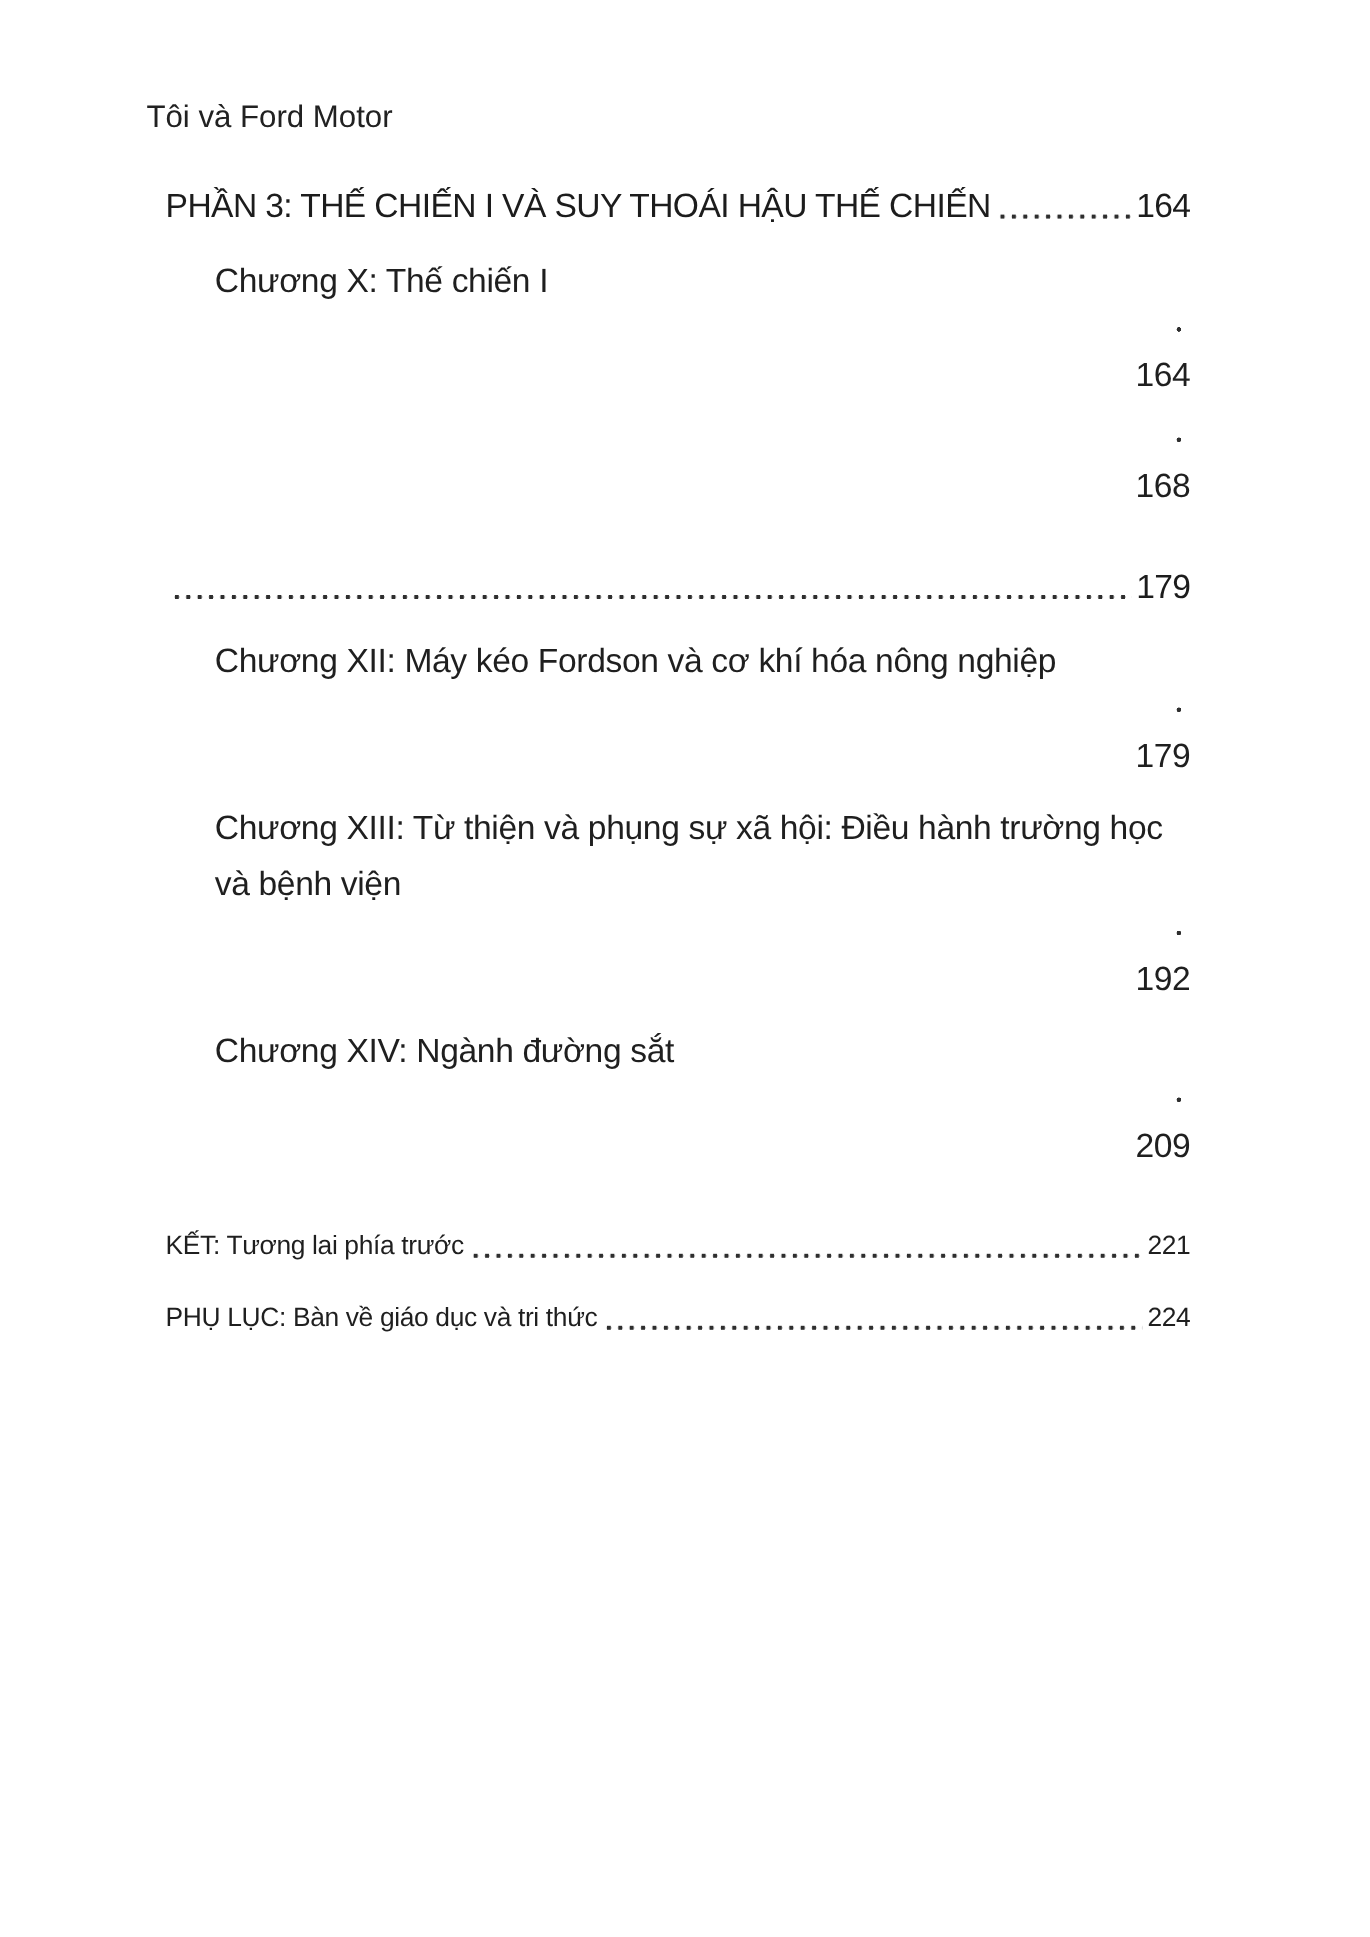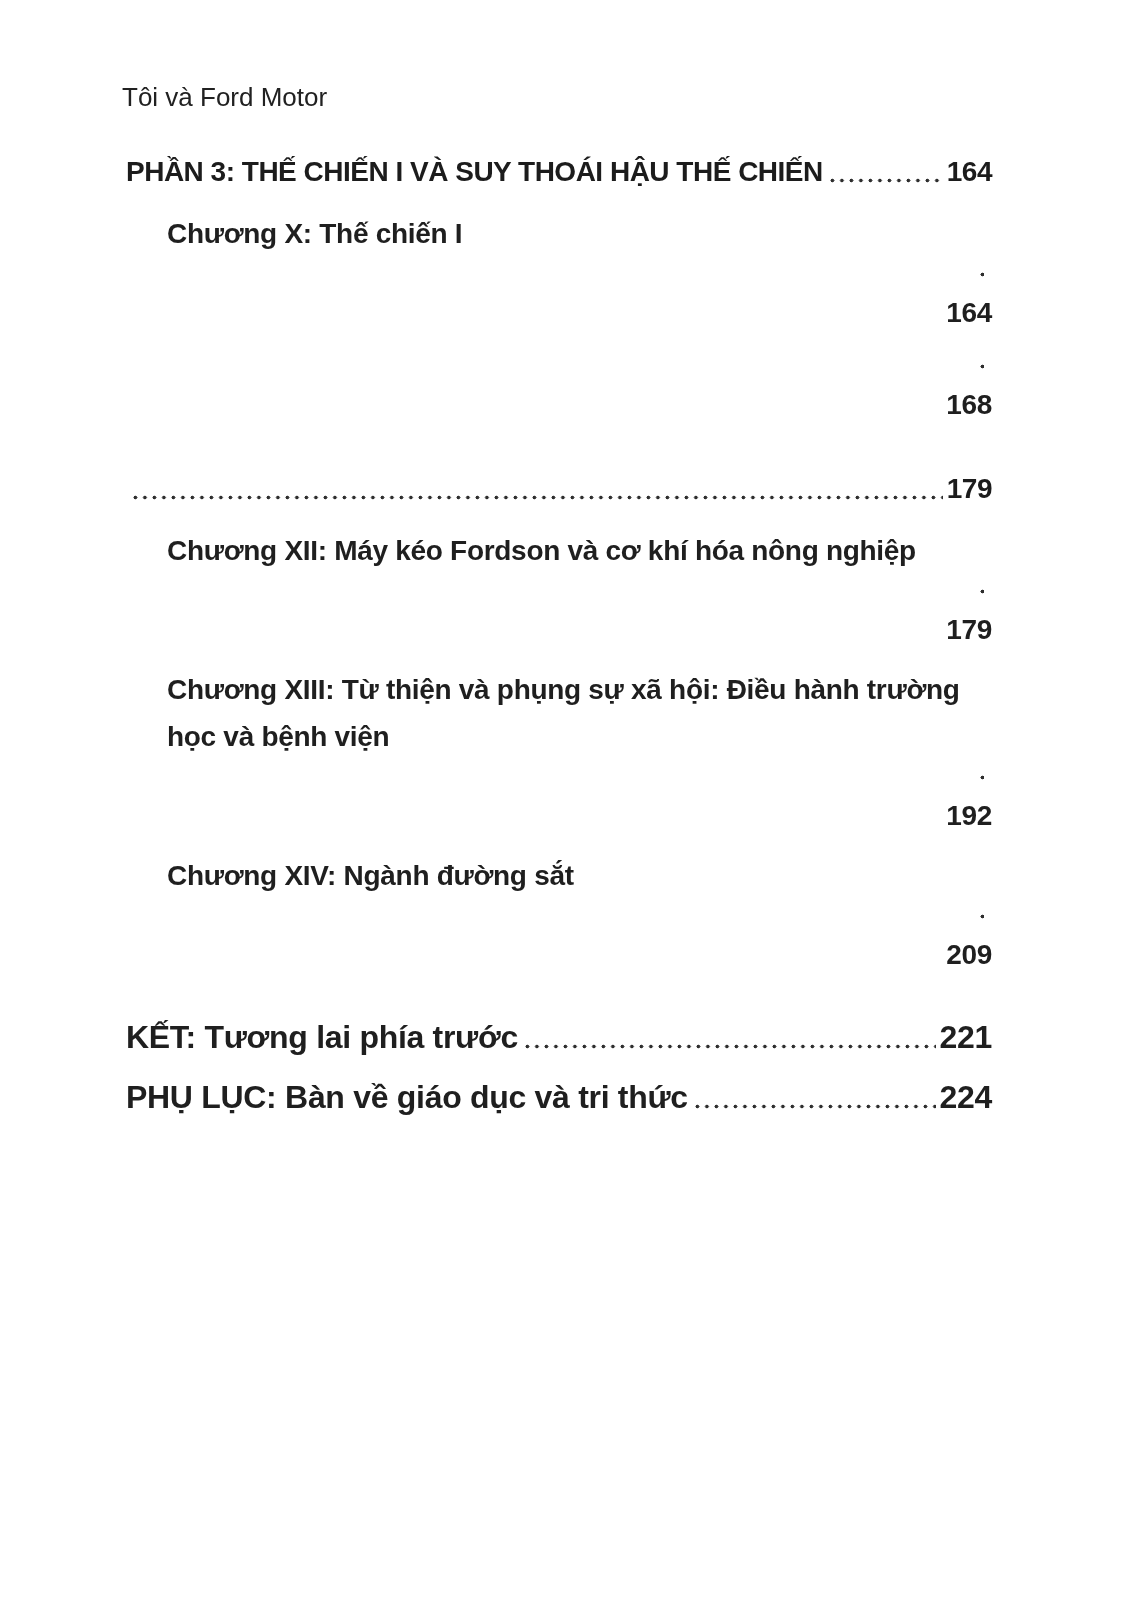--- a/index.html
+++ b/index.html
@@ -20,23 +20,22 @@
     position: absolute;
     top: 80px;
     left: 122px;
     font-size: 26px;
     line-height: 34px;
     color: #212121;
   }
   .toc {
     position: absolute;
     top: 147px;
-    left: 126px;
+    left: 138px;
     right: 150px;
-    font-weight: bold;
   }
   .row {
     display: flex;
     align-items: stretch;
   }
   .row .title {
     flex: 0 1 auto;
     min-width: 0;
   }
   .row .leader {
@@ -70,21 +69,21 @@
     margin-top: 13px;
     margin-left: 41px;
     font-size: 28px;
     line-height: 47px;
     letter-spacing: -0.3px;
     flex-direction: column;
   }
   
   .row.level-root {
     margin-top: 13px;
-    font-size: 32px;
+    font-size: 22px;
     line-height: 47px;
     letter-spacing: -0.3px;
   }
   .row.level-chapter + .row.level-root { margin-top: 36px; }
   .toc .row:first-child { margin-top: 0; }
   .footer-pagenum {
     position: absolute;
     left: 121px;
     top: 1539px;
     font-size: 26px;

